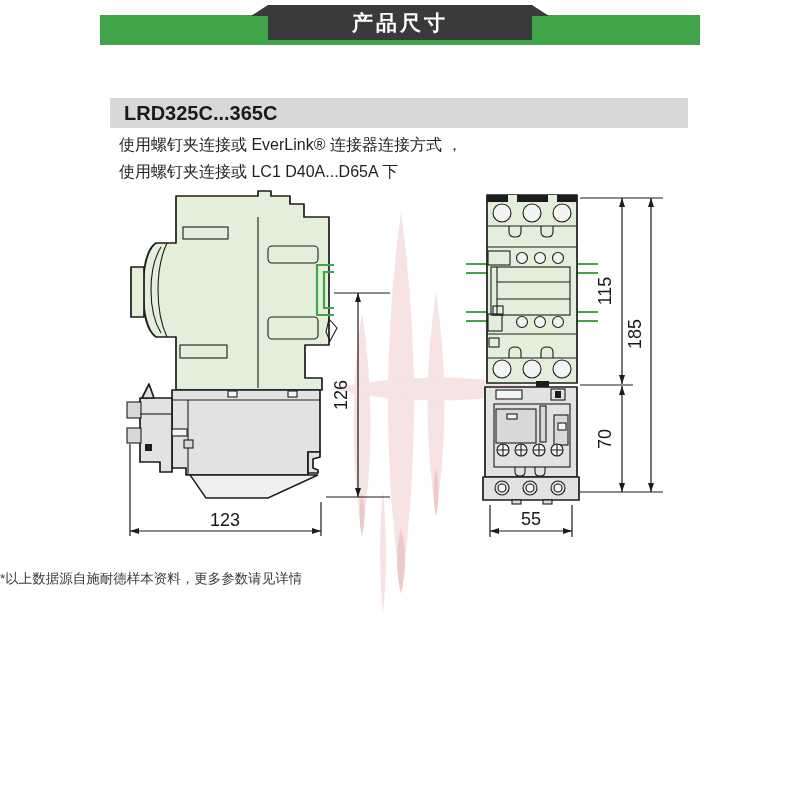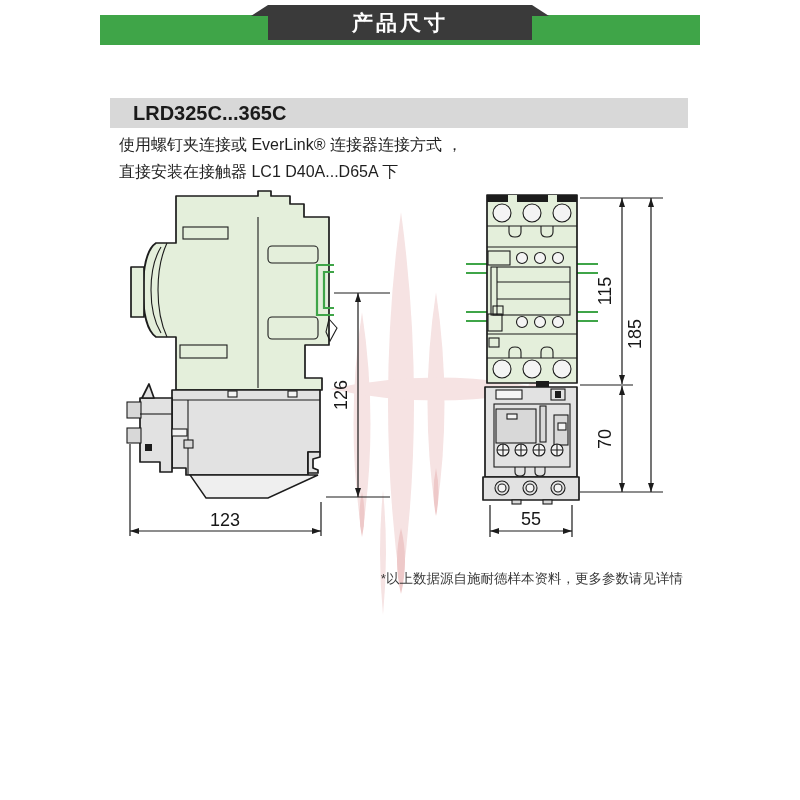--- a/index.html
+++ b/index.html
@@ -7,24 +7,24 @@
         font-family:"Liberation Sans","DejaVu Sans",sans-serif;}
   
   .banner-bar{position:absolute;left:100px;top:15px;width:600px;height:30px;background:#3FA548;}
   .ribbon{position:absolute;left:268px;top:5px;width:264px;height:35px;background:#3A3A3A;
           color:#fff;font-size:21px;font-weight:bold;letter-spacing:3px;text-align:center;line-height:35px;}
   .ribbon-tri{position:absolute;top:5px;width:17px;height:11px;background:#3A3A3A;}
   .ribbon-tri.l{left:251px;clip-path:polygon(100% 0,100% 100%,0 100%);}
   .ribbon-tri.r{left:532px;clip-path:polygon(0 0,100% 100%,0 100%);}
   
   .title-bar{position:absolute;left:110px;top:98px;width:578px;height:30px;background:#D8D8D8;
-             box-sizing:border-box;padding-left:23px;font-size:20px;font-weight:bold;color:#1a1a1a;line-height:30px;}
+             box-sizing:border-box;padding-left:14px;font-size:20px;font-weight:bold;color:#1a1a1a;line-height:30px;}
   .desc{position:absolute;left:119px;top:131px;font-size:16px;line-height:27px;color:#1f1f1f;}
   
-  .footnote{position:absolute;left:0;top:570px;width:683px;text-align:right;
+  .footnote{position:absolute;left:0;top:570px;width:683px;text-align:left;
             font-size:13.5px;font-weight:500;color:#3a3a3a;}
   
   svg{position:absolute;left:0;top:175px;}
   .body{fill:#E4EFDB;stroke:#1c1c1c;stroke-width:1.7;stroke-linejoin:round;}
   .gray{fill:#E2E2E2;stroke:#1c1c1c;stroke-width:1.7;stroke-linejoin:round;}
   .lite{fill:#EFEFEF;stroke:#1c1c1c;stroke-width:1.4;}
   .det{fill:none;stroke:#1c1c1c;stroke-width:1.1;}
   .detf{fill:#F4F4F4;stroke:#1c1c1c;stroke-width:1.1;}
   .detg{fill:#D8D8D8;stroke:#1c1c1c;stroke-width:1.1;}
   .dark{fill:#1c1c1c;stroke:none;}
@@ -46,21 +46,21 @@
   <div class="ribbon-tri r"></div>
   <div class="ribbon">
     <span>产品尺寸</span>
   </div>
 
   <div class="title-bar">
     <span>LRD325C...365C</span>
   </div>
   <div class="desc">
     <div>使用螺钉夹连接或 EverLink® 连接器连接方式 ，</div>
-    <div>直接安装在接触器 LC1 D40A...D65A 下</div>
+    <div>使用螺钉夹连接或 LC1 D40A...D65A 下</div>
   </div>
 
   <svg width="800" height="445" viewBox="0 175 800 445">
 
     <g>
       <path class="wm" d="M401,212 Q427,402 401,592 Q375,402 401,212 Z"></path>
       <path class="wm" d="M362,312 Q379,424 362,535 Q345,424 362,312 Z"></path>
       <path class="wm" d="M436,292 Q453,404 436,515 Q419,404 436,292 Z"></path>
       <path class="wm" d="M330,389 Q437,412 545,389 Q437,366 330,389 Z"></path>
       <path d="M497,318 Q560,352 525,400 Q512,416 490,420" stroke="#F6E3E3" stroke-width="9" fill="none"></path>

